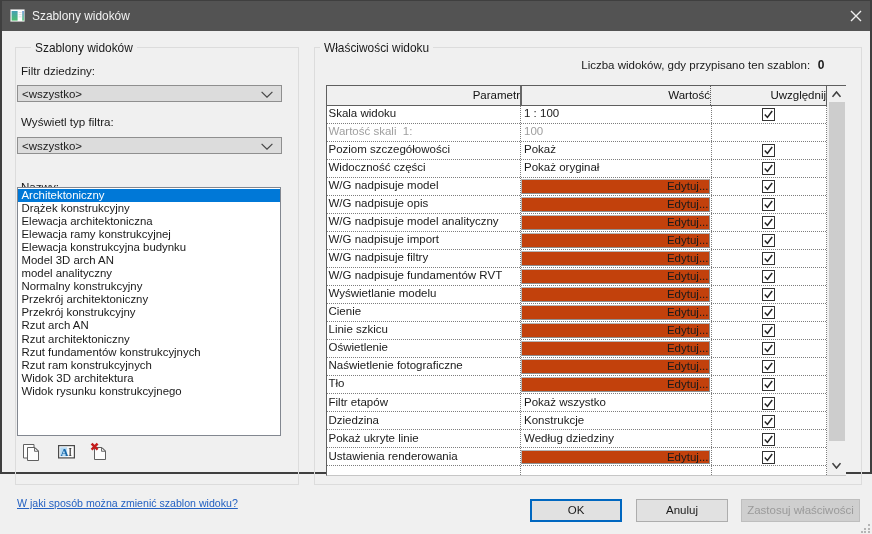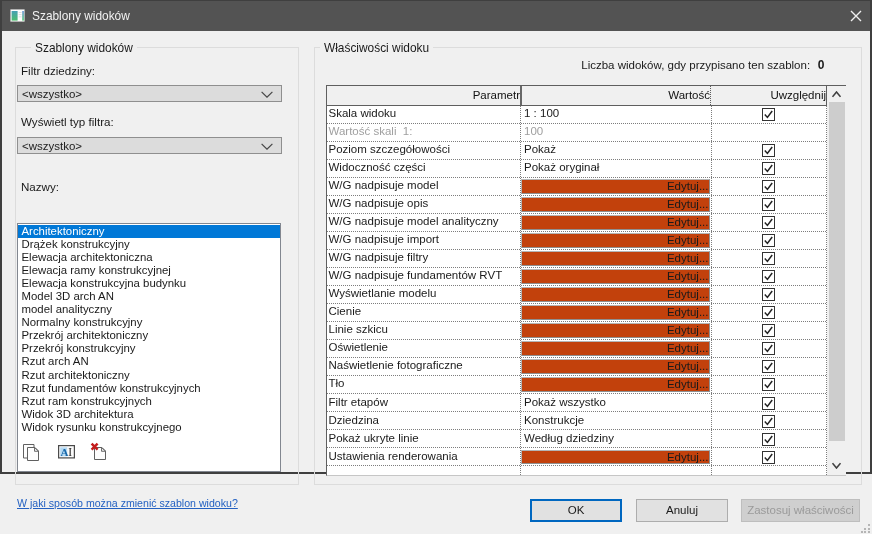--- a/index.html
+++ b/index.html
@@ -17,21 +17,21 @@
 .gbl { position:absolute; top:-7px; background:#f0f0f0; padding:0 4px; font-size:11.9px; color:#1a1a1a; white-space:nowrap; }
 #gb1 { left:14px; top:46px; width:284px; height:438px; }
 #gb2 { left:313px; top:46px; width:548px; height:438px; }
 
 .lbl { position:absolute; font-size:11.6px; color:#1a1a1a; white-space:nowrap; }
 .combo { position:absolute; left:16px; width:265px; height:17px; background:#dcdcdc;
          border:1px solid #8f8f8f; }
 .combo span { position:absolute; left:4px; top:2px; font-size:11.5px; color:#1c1c1c; }
 .combo svg { position:absolute; right:8px; top:5px; }
 #list { position:absolute; left:15.5px; top:186px; width:264px; height:249px;
-        background:#fff; border:1px solid #828790; overflow:hidden; padding-top:1px;margin-top:36px; }
+        background:#fff; border:1px solid #828790; overflow:hidden; padding-top:1px; }
 .li { height:13.06px; line-height:13.2px; font-size:11.4px; padding-left:4px; white-space:nowrap; color:#1a1a1a; }
 .li.sel { background:#0078d7; color:#fff; }
 .tool { position:absolute; }
 
 #link { position:absolute; left:16px; top:496px; font-size:10.6px; color:#2461c2;
         text-decoration:underline; white-space:nowrap; }
 
 #count { position:absolute; top:56.5px; right:46.5px; font-size:11.5px; color:#1a1a1a; white-space:nowrap; }
 #count b { font-size:12px; margin-left:4.5px; }
 

